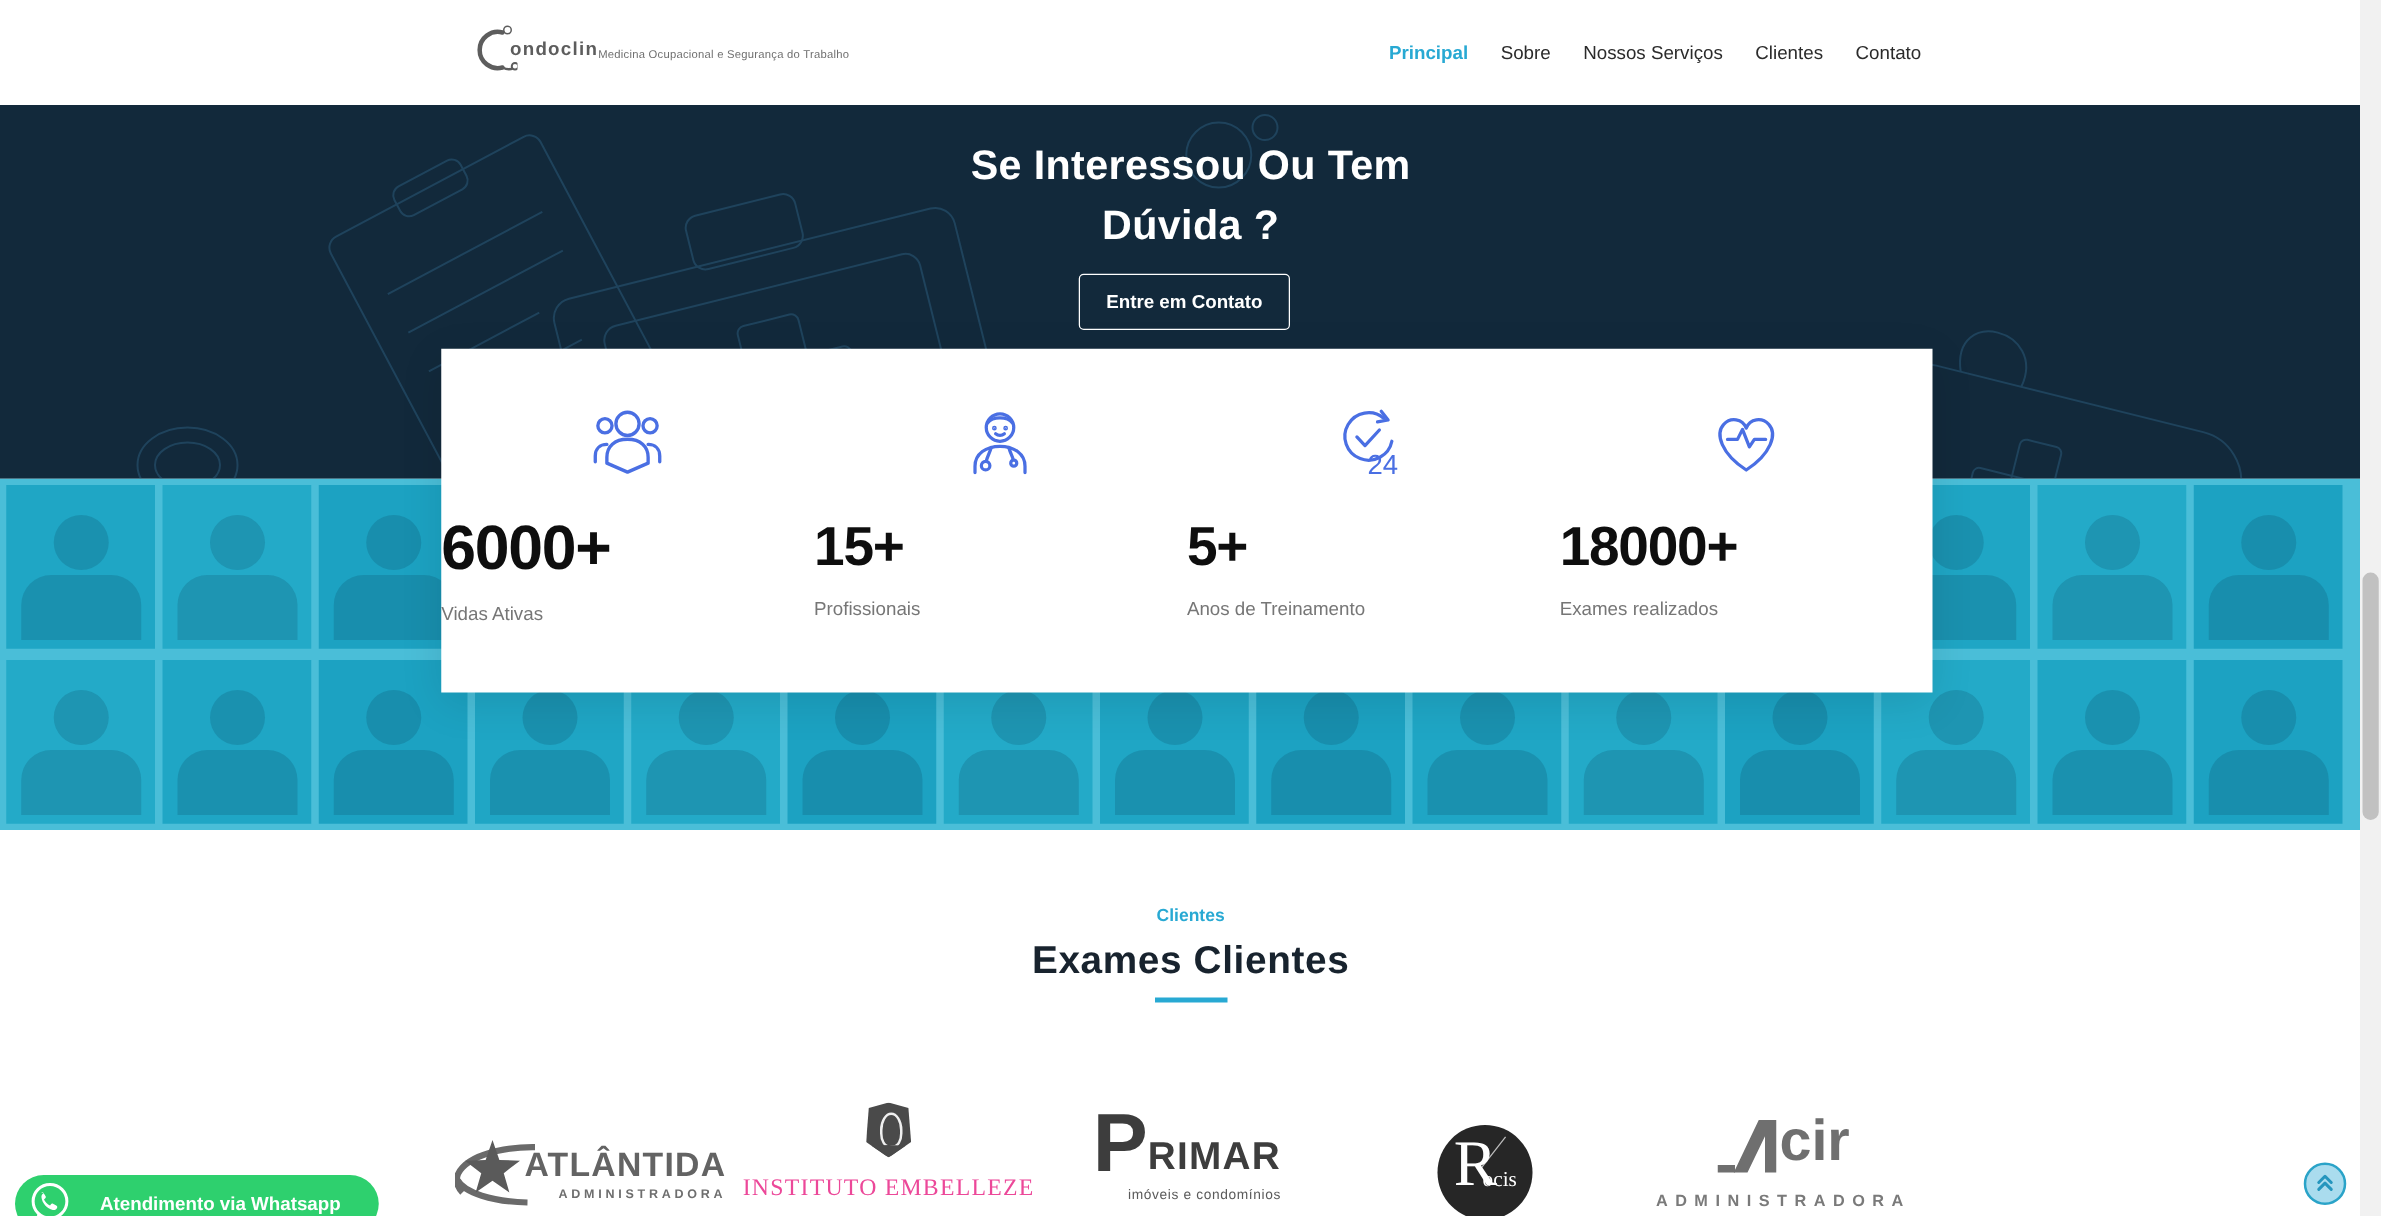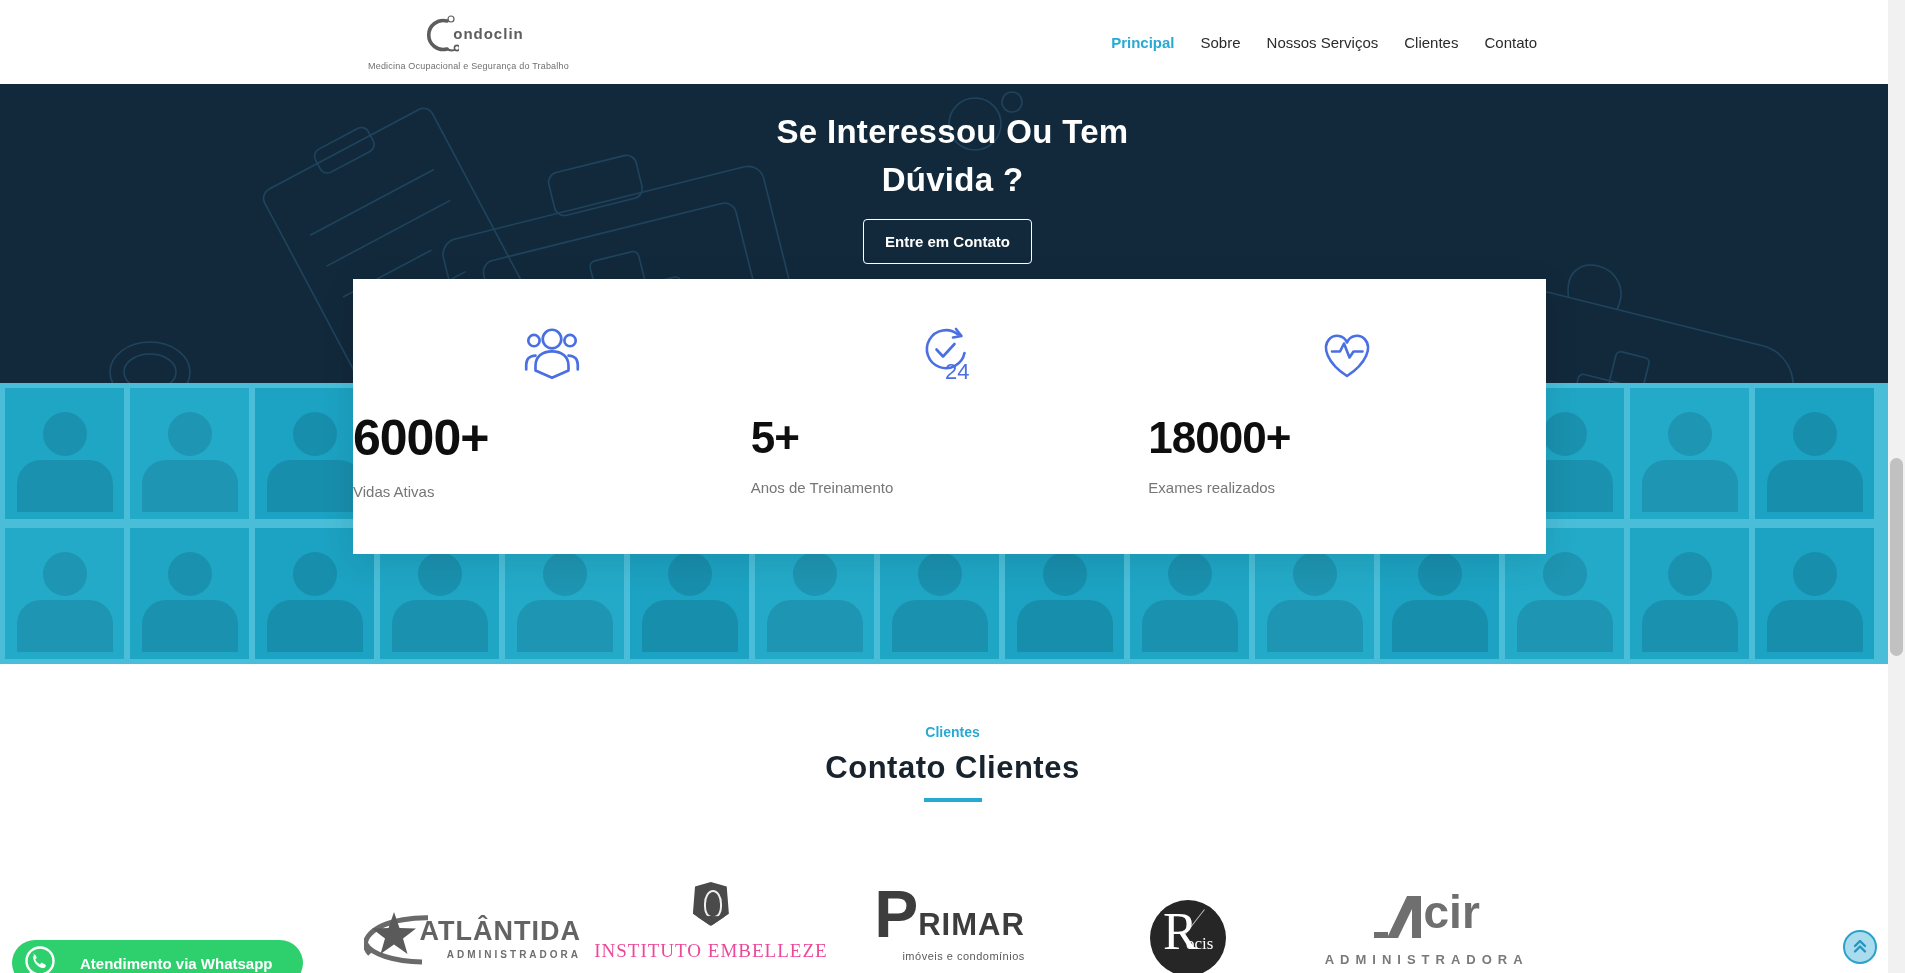--- a/index.html
+++ b/index.html
@@ -1,21 +1,21 @@
 <!DOCTYPE html>
 <html><head>
 <meta charset="utf-8">
 <style>
   * { margin:0; padding:0; box-sizing:border-box; }
   html,body { width:1905px; height:973px; overflow:hidden; font-family:"Liberation Sans", sans-serif; background:#ffffff; position:relative; }
 
   
   .header { position:absolute; top:0; left:0; width:1905px; height:84px; background:#ffffff; z-index:30; }
   .header-inner { position:absolute; left:368px; right:368px; top:0; height:84px; display:flex; align-items:center; justify-content:space-between; }
-  .logo-block { display:flex; flex-direction:column; align-items:center; }
+  .logo-block { display:flex; flex-direction:row; align-items:center; }
   .logo-row { display:flex; align-items:center; }
   .logo-word { font-size:15px; font-weight:bold; color:#5d5d5d; letter-spacing:1px; margin-left:-6px; margin-top:-6px; }
   .logo-tagline { font-size:9px; color:#6f6f6f; margin-top:1px; letter-spacing:.2px; }
   .nav { display:flex; align-items:center; gap:26px; }
   .nav a { font-size:15px; color:#2b2b2b; text-decoration:none; cursor:pointer; }
   .nav a.active { color:#28a9d3; font-weight:bold;margin-left:36px; }
 
   
   .hero { position:absolute; top:84px; left:0; width:1905px; height:299px; background:#12293b; z-index:1; overflow:hidden; }
   .hero-doodles { position:absolute; inset:0; opacity:.5; }
@@ -207,20 +207,38 @@
         <circle cx="32" cy="12.5" r="9"></circle>
         <path d="M32 24.5 c-10 0 -16 5.5 -16 14 v4.5 l16 7 16-7 v-4.5 c0-8.5 -6-14 -16-14 z"></path>
       </svg>
     </div>
     <div class="stat-value">6000+</div>
     <div class="stat-label">Vidas Ativas</div>
   </div>
   <div class="stat">
     <div class="stat-icon">
       <svg width="64" height="60" viewBox="0 0 64 58" fill="none" stroke="#4a6fe3" stroke-width="2.6" stroke-linecap="round" stroke-linejoin="round">
+        <circle cx="32" cy="16" r="11"></circle>
+        <path d="M22 12.5 c4-5.5 16-5.5 20 0"></path>
+        <circle cx="27.5" cy="16.5" r="0.6" fill="#4a6fe3"></circle>
+        <circle cx="36.5" cy="16.5" r="0.6" fill="#4a6fe3"></circle>
+        <path d="M28.5 21 c2 1.6 5 1.6 7 0"></path>
+        <path d="M12 52 v-5 c0-10 9-16 20-16 s20 6 20 16 v5"></path>
+        <path d="M25 32 c-1.5 5 -3.5 8 -4 11"></path>
+        <circle cx="20.5" cy="46.5" r="3.4"></circle>
+        <path d="M39 32 c1.5 5 3 7 3.5 9.5"></path>
+        <circle cx="43" cy="44.5" r="2.4"></circle>
+      </svg>
+    </div>
+    <div class="stat-value">15+</div>
+    <div class="stat-label">Profissionais</div>
+  </div>
+  <div class="stat">
+    <div class="stat-icon">
+      <svg width="64" height="60" viewBox="0 0 64 58" fill="none" stroke="#4a6fe3" stroke-width="2.6" stroke-linecap="round" stroke-linejoin="round">
         <path d="M40 8.5 A 19 19 0 1 0 46.5 27"></path>
         <path d="M38 3 l5.5 7 -8.5 1.5"></path>
         <path d="M18.5 23.5 l6.5 7 11.5-12.5"></path>
         <text x="27" y="53" font-size="22" font-family="Liberation Sans, sans-serif" fill="#4a6fe3" stroke="none" font-weight="normal">24</text>
       </svg>
     </div>
     <div class="stat-value">5+</div>
     <div class="stat-label">Anos de Treinamento</div>
   </div>
   <div class="stat">
@@ -230,21 +248,21 @@
         <path d="M17 25.5 h8 l4-8 5.5 14 4-6 h9"></path>
       </svg>
     </div>
     <div class="stat-value">18000+</div>
     <div class="stat-label">Exames realizados</div>
   </div>
 </div>
 
 <section class="clients">
   <div class="clients-eyebrow">Clientes</div>
-  <h2 class="clients-title">Contato Clientes</h2>
+  <h2 class="clients-title">Exames Clientes</h2>
   <div class="clients-divider"></div>
 
   <div class="logos-row">
 
     <div class="logo-cell">
       <div class="atl-wrap">
         <span>
           <svg width="64" height="64" viewBox="0 0 64 64" fill="none">
             <path d="M6 50 A 60 26 0 0 1 118 30" stroke="#6a6a6a" stroke-width="5"></path>
             <path d="M58 58 A 60 22 0 0 1 2 40" stroke="#6a6a6a" stroke-width="5"></path>

